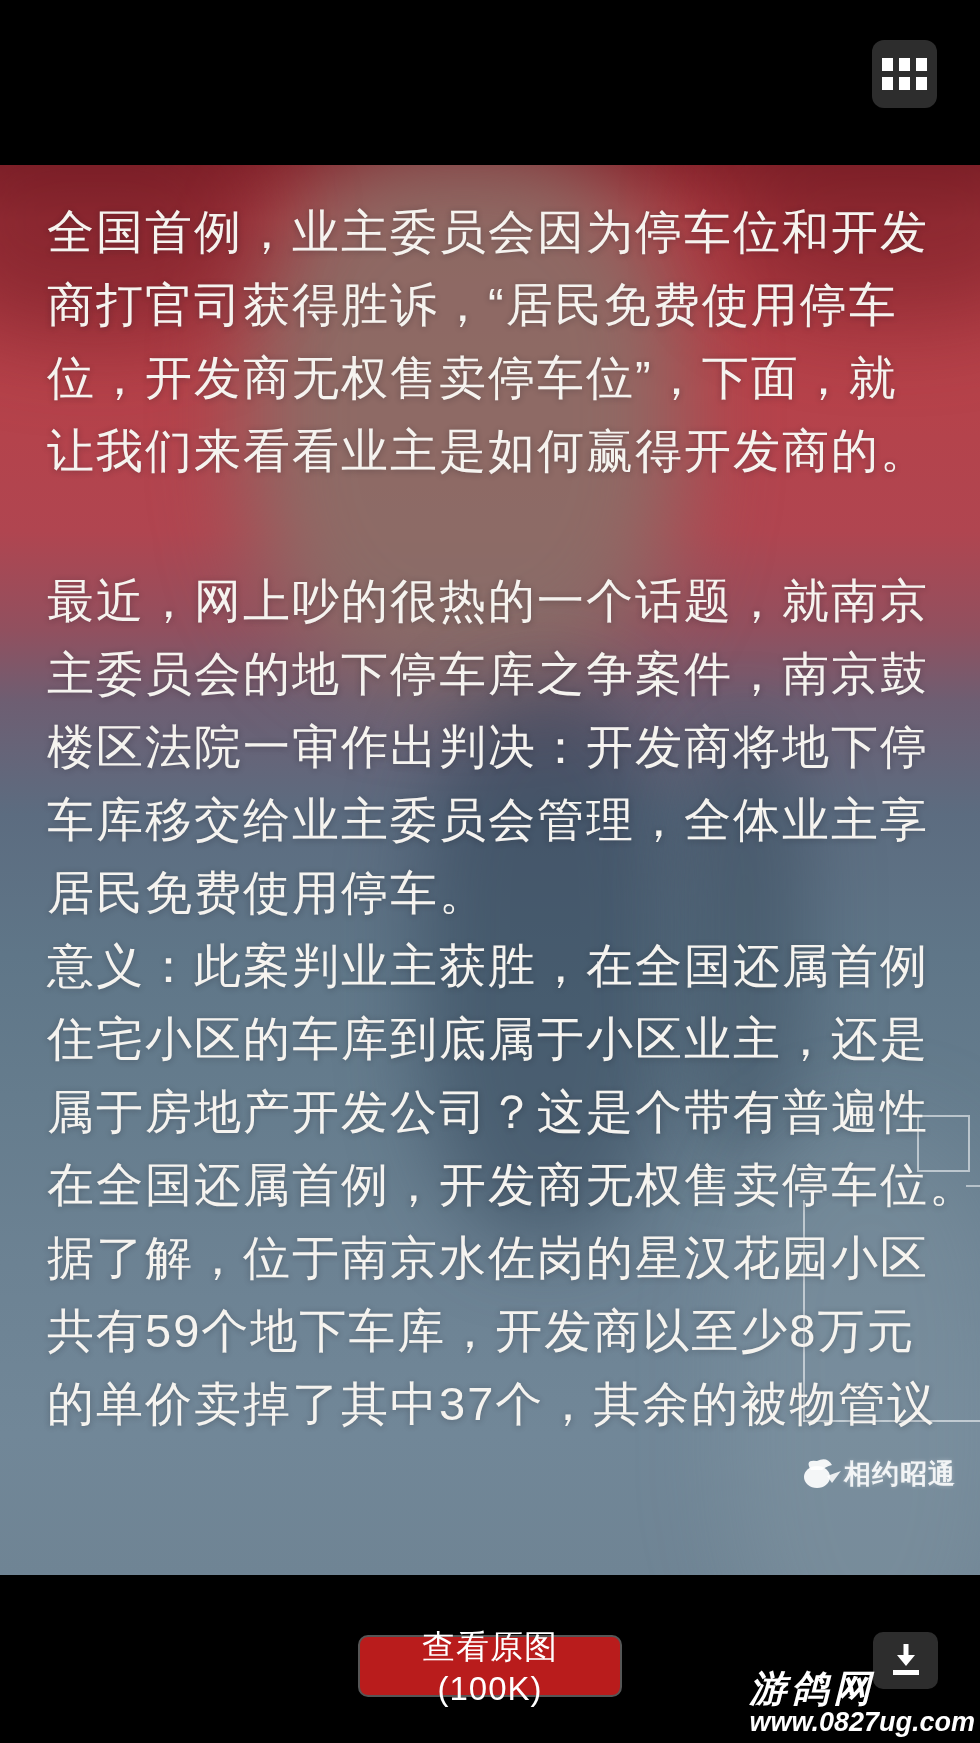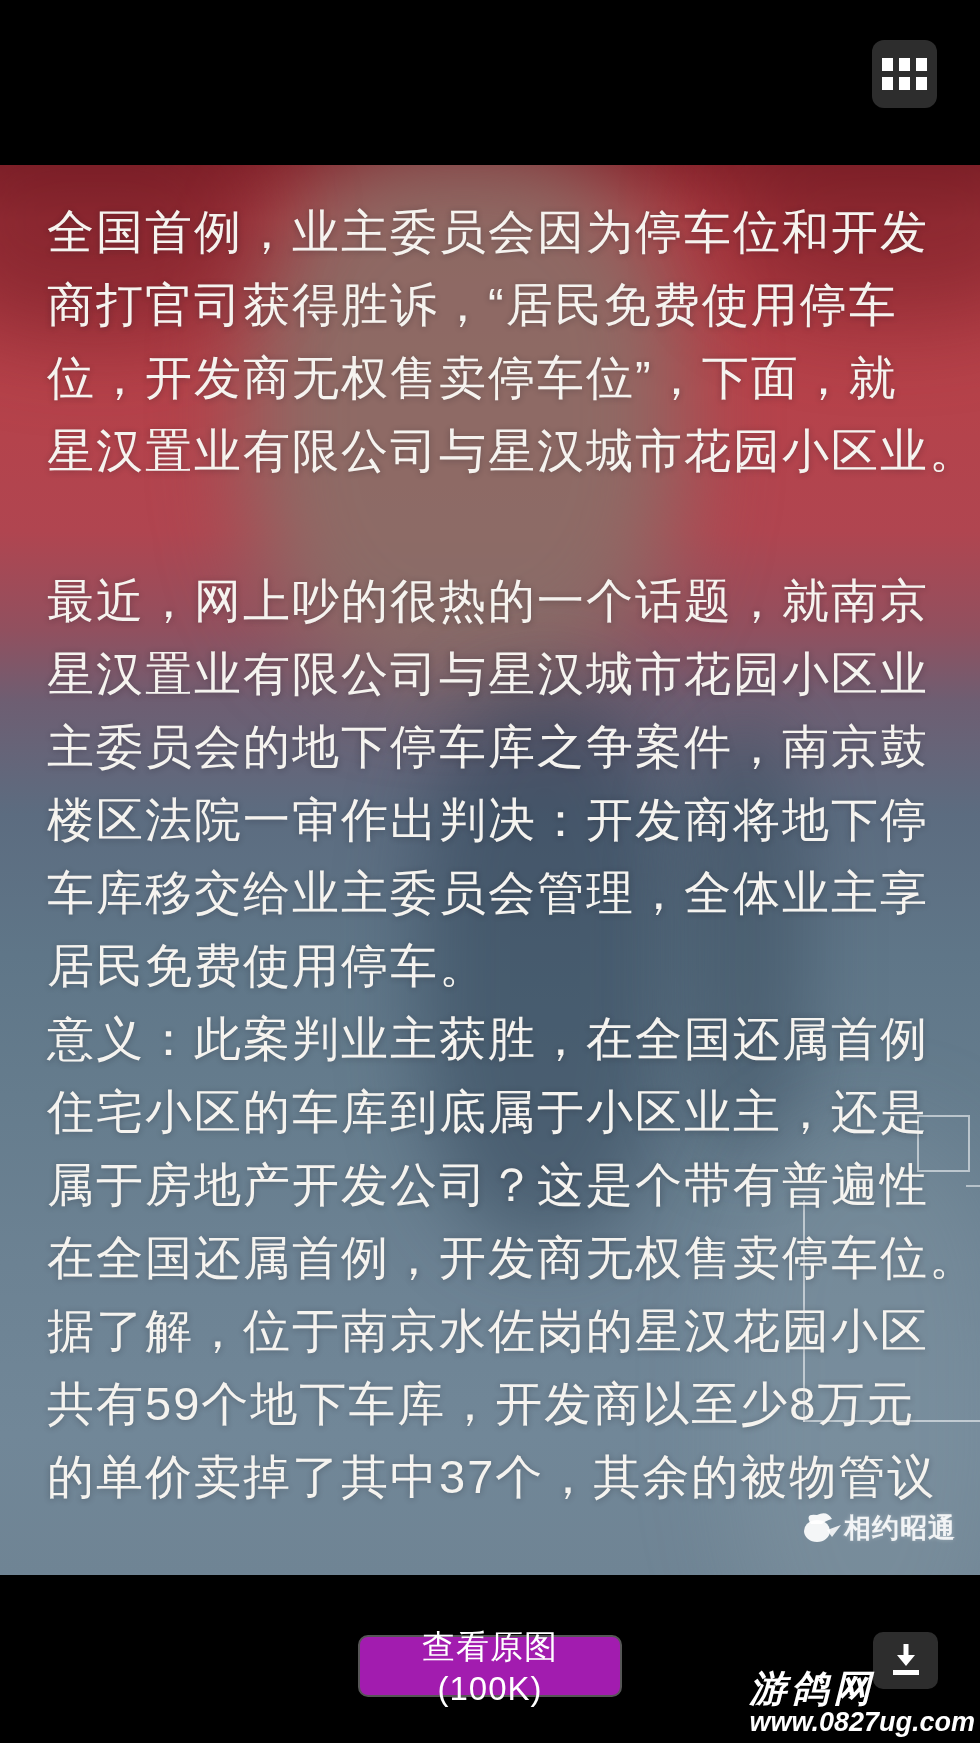--- a/index.html
+++ b/index.html
@@ -46,31 +46,31 @@
   .textblock{
     position:absolute;left:47px;top:30px;width:905px;z-index:3;
     font-size:47px;line-height:73px;letter-spacing:2px;color:#f5f3ef;
     text-shadow:0 1px 6px rgba(20,20,30,0.3);
   }
   .tline{height:73px;white-space:nowrap;}
   .tline.gap{margin-top:77px;}
 
   
   .inline-wm{
-    position:absolute;left:798px;top:1343px;z-index:4;
+    position:absolute;left:798px;top:1289px;z-index:4;
     display:flex;align-items:center;gap:2px;
     color:rgba(255,255,255,0.88);font-size:27px;letter-spacing:1px;font-weight:bold;
     text-shadow:0 0 4px rgba(255,255,255,0.3);
   }
 
   
   .bottombar{position:absolute;left:0;top:1575px;width:980px;height:168px;background:#000;}
   .view-original{
     position:absolute;left:358px;top:60px;width:264px;height:62px;
-    background:#a21caf;border:2px solid #565656;border-radius:10px;
+    background:#b91c1c;border:2px solid #565656;border-radius:10px;
     color:#fff;font-size:33px;letter-spacing:1px;
     display:flex;align-items:center;justify-content:center;cursor:pointer;
     font-family:"Liberation Sans", sans-serif;box-sizing:border-box;
   }
   .download-btn{
     position:absolute;left:873px;top:57px;width:65px;height:57px;
     background:#2d2d2d;border:none;border-radius:10px;
     display:flex;align-items:center;justify-content:center;cursor:pointer;padding:0;
   }
   .site-wm{
@@ -108,23 +108,22 @@
 
     <div class="art art-rect"></div>
     <div class="art art-h1"></div>
     <div class="art art-v"></div>
     <div class="art art-h2"></div>
 
     <div class="textblock">
       <div class="tline">全国首例，业主委员会因为停车位和开发</div>
       <div class="tline">商打官司获得胜诉，“居民免费使用停车</div>
       <div class="tline">位，开发商无权售卖停车位”，下面，就</div>
-      <div class="tline">星汉置业有限公司与星汉城市花园小区业。</div>
+      <div class="tline">让我们来看看业主是如何赢得开发商的。</div>
       <div class="tline gap">最近，网上吵的很热的一个话题，就南京</div>
-      <div class="tline">星汉置业有限公司与星汉城市花园小区业</div>
       <div class="tline">主委员会的地下停车库之争案件，南京鼓</div>
       <div class="tline">楼区法院一审作出判决：开发商将地下停</div>
       <div class="tline">车库移交给业主委员会管理，全体业主享</div>
       <div class="tline">居民免费使用停车。</div>
       <div class="tline">意义：此案判业主获胜，在全国还属首例</div>
       <div class="tline">住宅小区的车库到底属于小区业主，还是</div>
       <div class="tline">属于房地产开发公司？这是个带有普遍性</div>
       <div class="tline">在全国还属首例，开发商无权售卖停车位。</div>
       <div class="tline">据了解，位于南京水佐岗的星汉花园小区</div>
       <div class="tline">共有59个地下车库，开发商以至少8万元</div>

